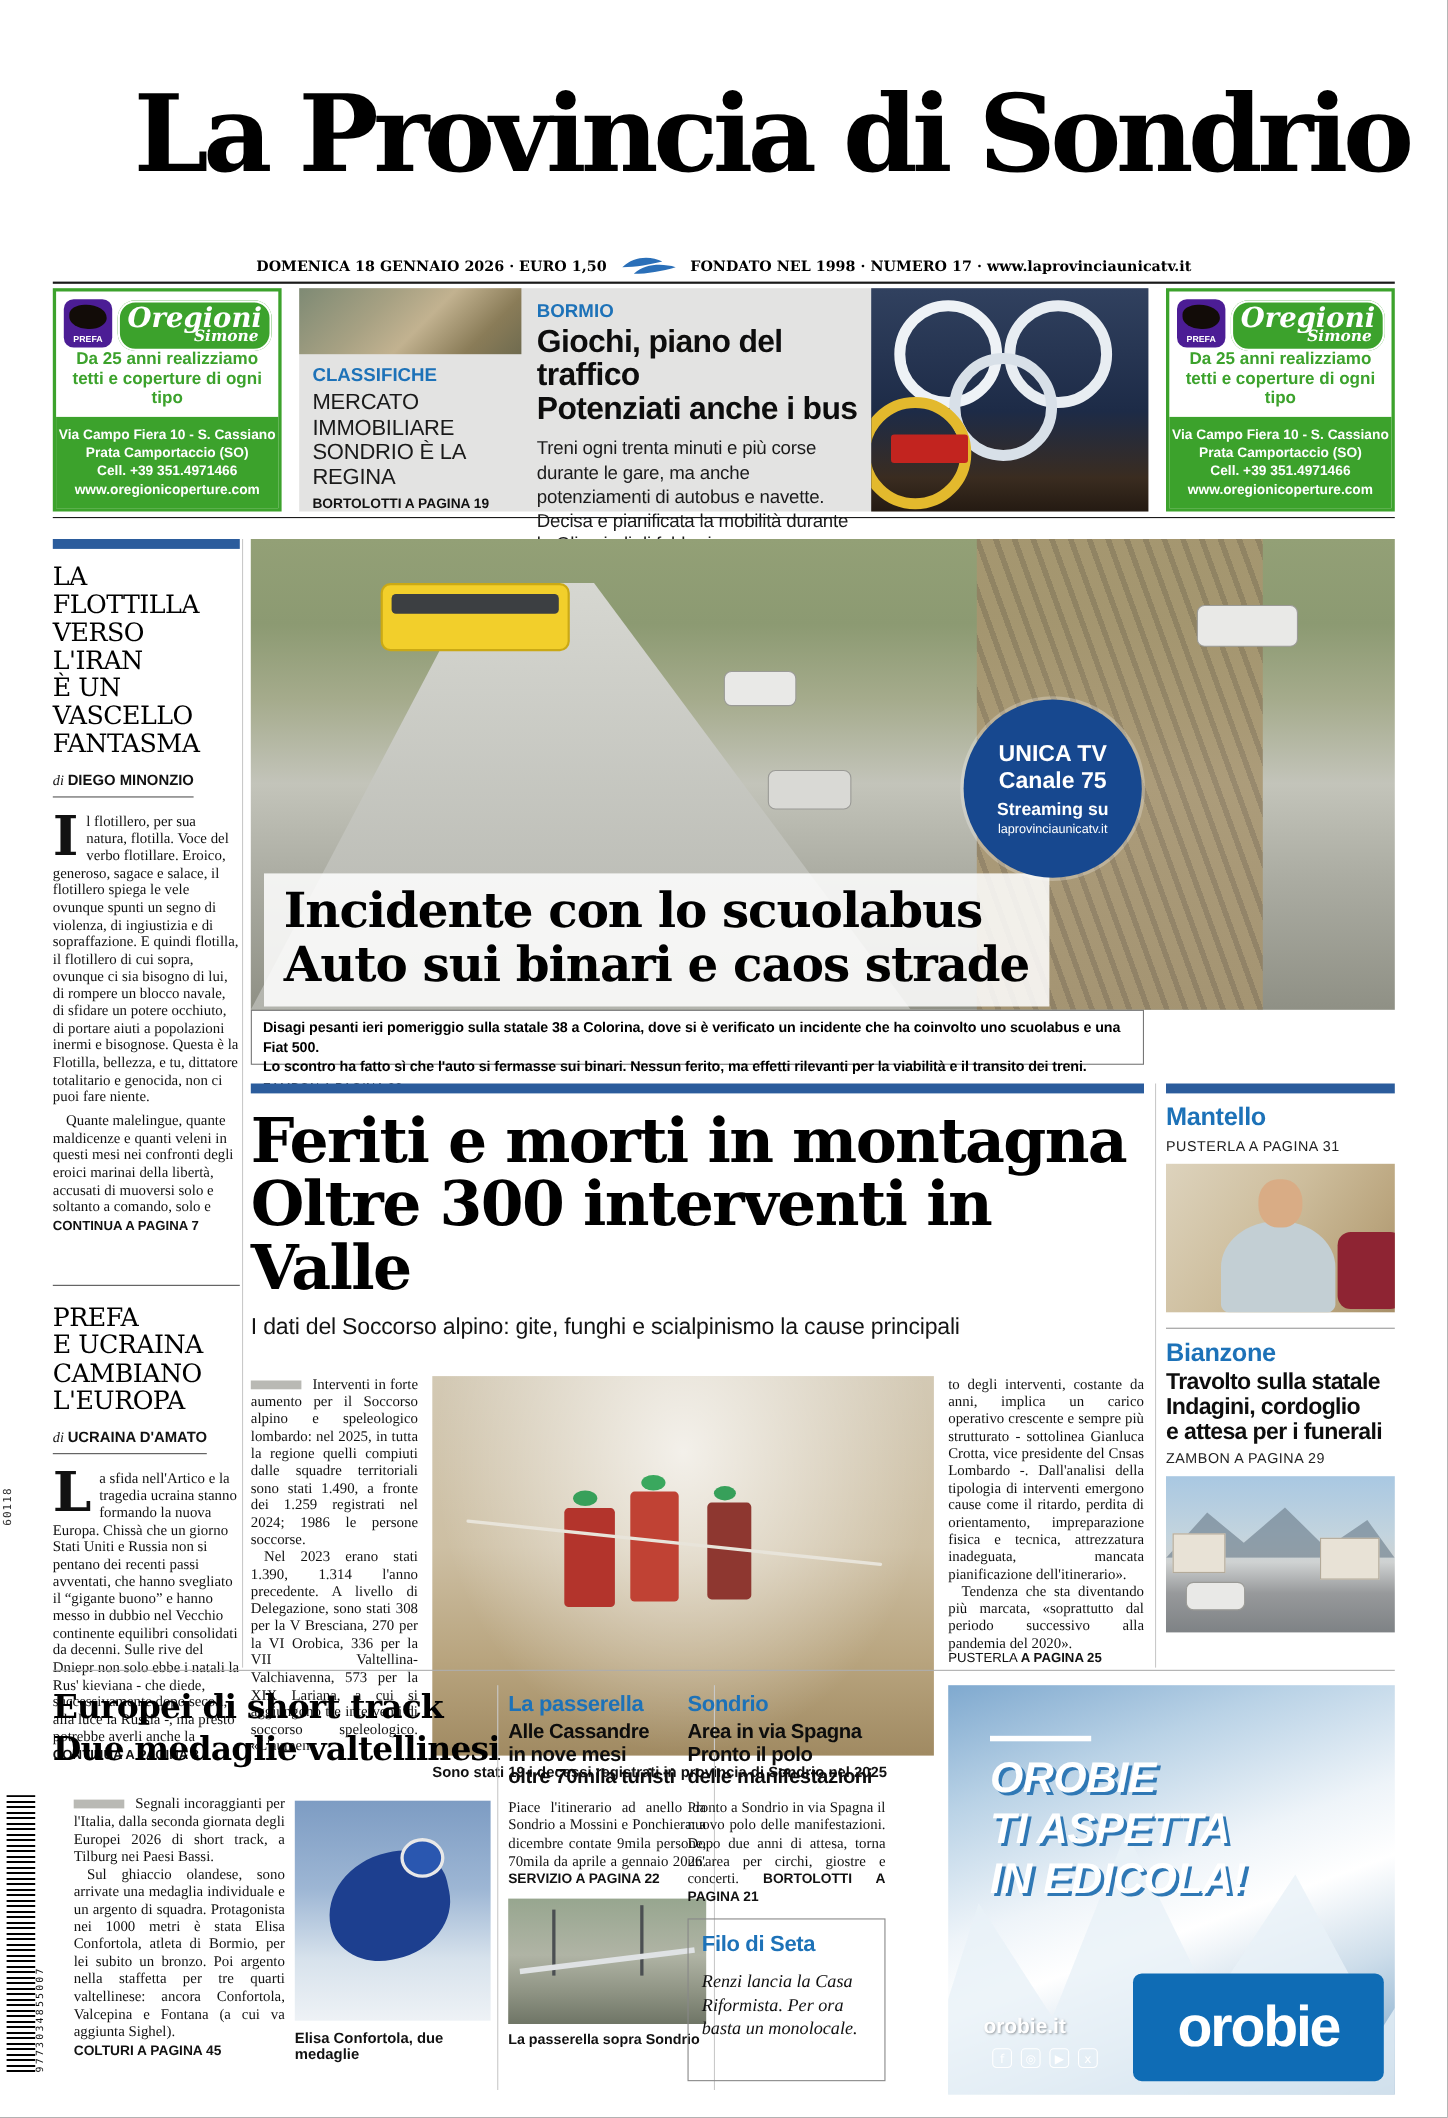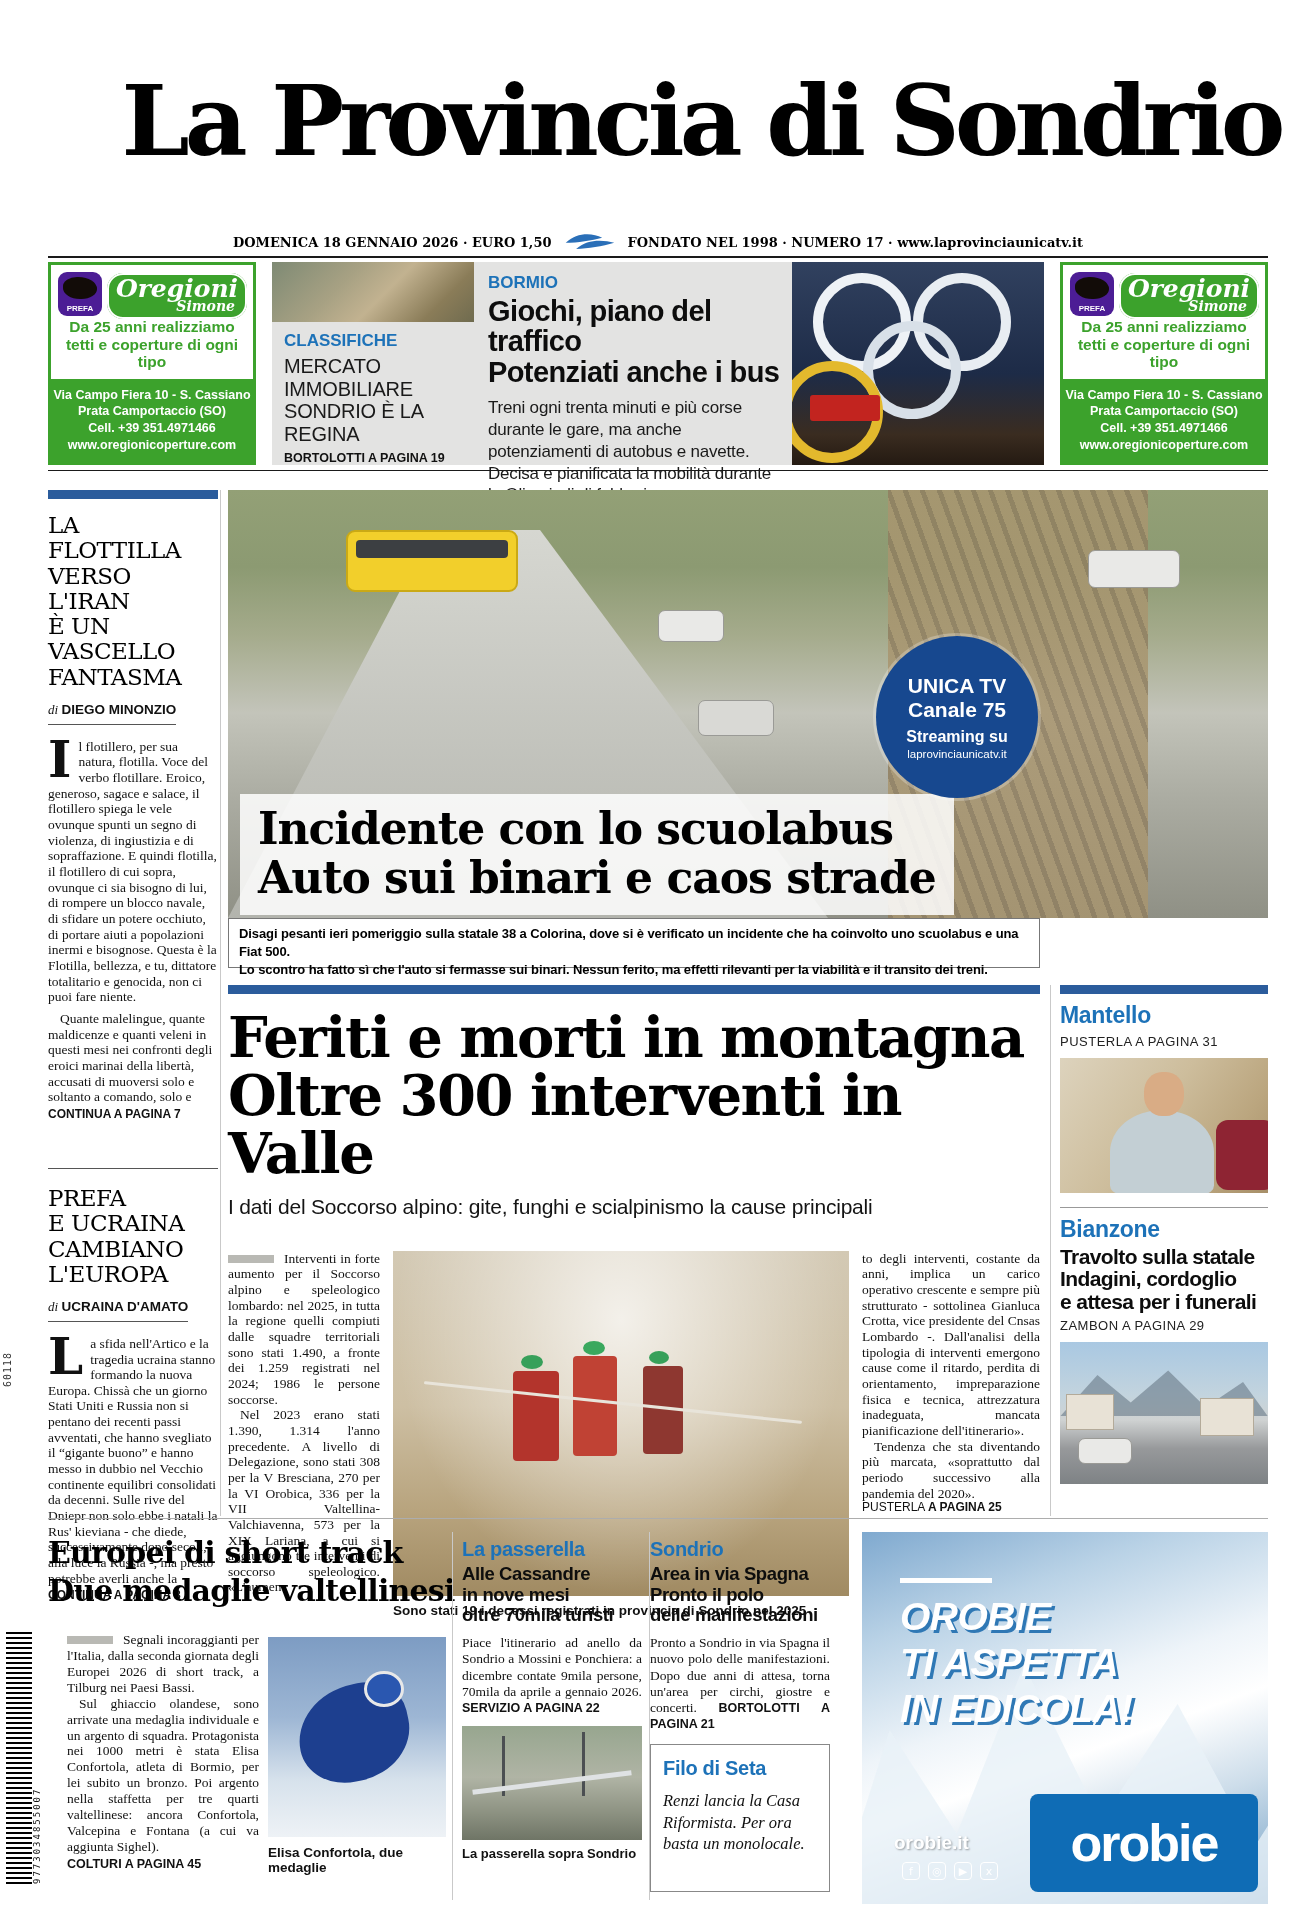--- a/index.html
+++ b/index.html
@@ -454,21 +454,21 @@
       <span class="bt-byline" style="display:inline;">SERVIZIO A PAGINA 22</span>
     </div>
     <div class="pass-photo">
       <div class="pylon" style="left:40px;top:10px;height:60px;"></div>
       <div class="pylon" style="left:120px;top:6px;height:64px;"></div>
       <div class="pass-bridge"></div>
     </div>
     <div class="bcap">La passerella sopra Sondrio</div>
   </div>
 
-  <div class="bcol" style="left:650px;top:1538px;">
+  <div class="bcol" style="left:625px;top:1538px;">
     <div class="bk">Sondrio</div>
     <div class="bt">
       <div>Area in via Spagna</div>
       <div>Pronto il polo</div>
       <div>delle manifestazioni</div>
     </div>
     <div class="bb">
       <span>Pronto a Sondrio in via Spagna il nuovo polo delle manifestazioni. Dopo due anni di attesa, torna un'area per circhi, giostre e concerti.</span>
       <span class="bt-byline" style="display:inline;">BORTOLOTTI A PAGINA 21</span>
     </div>

